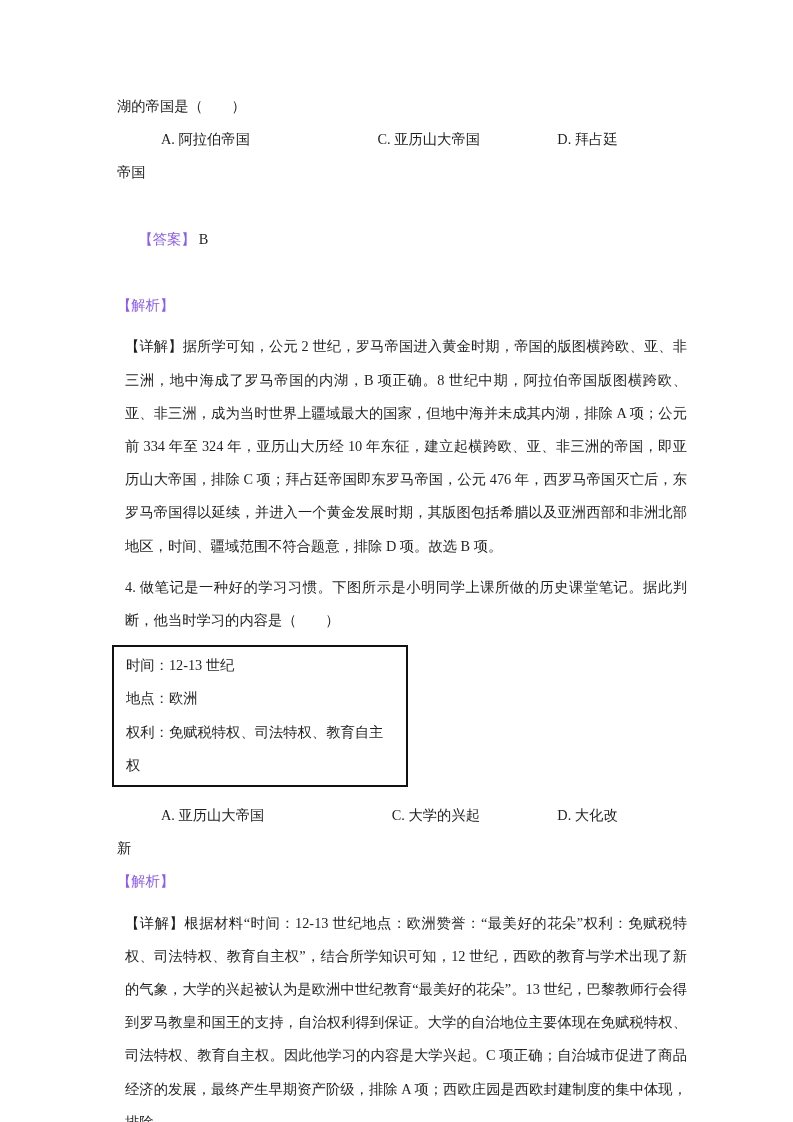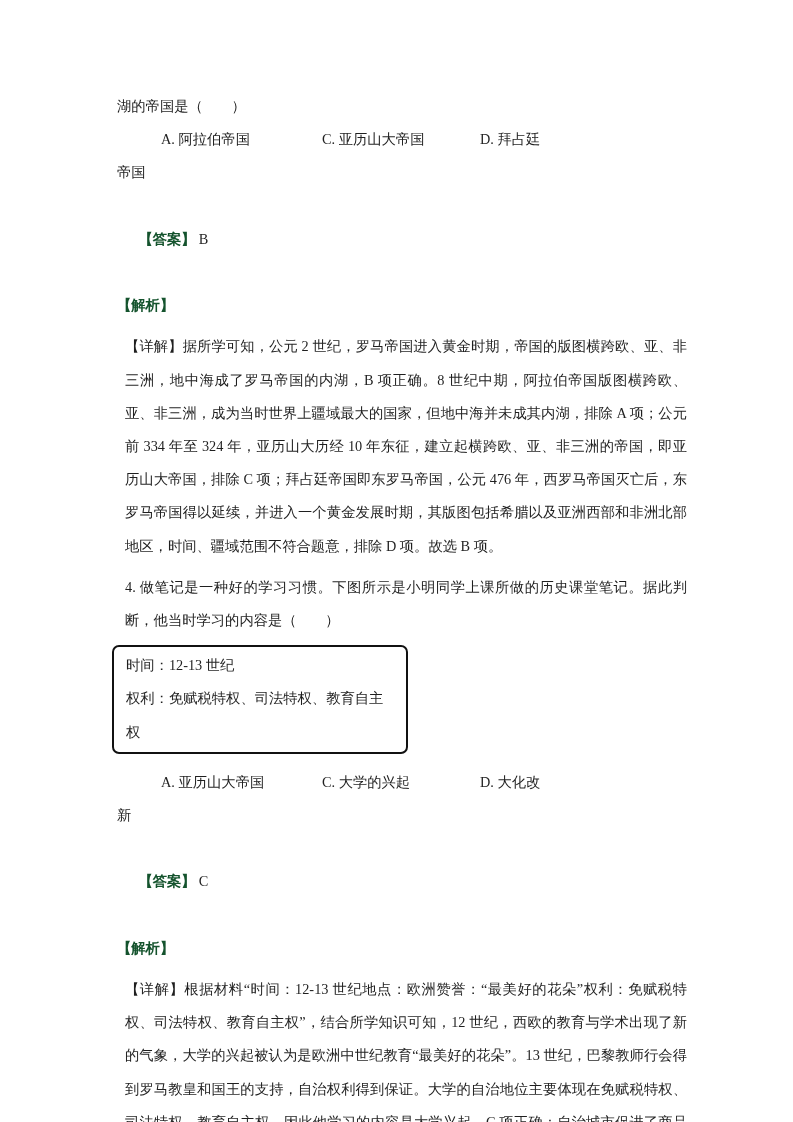--- a/index.html
+++ b/index.html
@@ -1,37 +1,37 @@
 <!DOCTYPE html>
 <html><head>
 <meta charset="utf-8">
 <style>
-  * { box-sizing: border-box; border-radius: 7px; }
+  * { box-sizing: border-box; }
   html, body { margin: 0; padding: 0; }
   body {
     width: 793px; height: 1122px;
     background: #ffffff;
     font-family: "Liberation Serif", "DejaVu Serif", serif;
   }
   .page {
     width: 793px; height: 1122px;
     padding: 90px 98px 0 117px;
     overflow: hidden;
     color: #1f1f1f;
     font-size: 14.3px;
     line-height: 33.2px;
   }
   .line { white-space: pre-wrap; }
   .para { margin: 8px; text-align: justify; white-space: pre-wrap; }
   .opts { display: flex; }
   .opt-0 { width: 161px; margin-left: 44px; }
   .opt-1 { width: 167px; }
-  .opt-2 { width: 158px; }
-  .opt-3 { flex: 1; }
-  .accent { color: #14532d; font-weight: bold; }
+  .opt-2 { width: 158px; text-align: right; }
+  .opt-3 { flex: 1; text-align: center; }
+  .accent { color: #8b5cf6; }
   .answer-val { margin-left: 3px; }
   .note-box {
     width: 296px;
     margin: 2px 0 0 -5px;
     border: 2px solid #111111;
     padding: 2px 10px 3px 12px;
   }
   .q4-opts { margin-top: 12px; }
 </style>
 </head>
@@ -51,28 +51,26 @@
       <span class="accent">【答案】</span><span class="answer-val">B</span>
     </div>
     <div class="line accent">【解析】</div>
     <p class="para">【详解】据所学可知，公元 2 世纪，罗马帝国进入黄金时期，帝国的版图横跨欧、亚、非三洲，地中海成了罗马帝国的内湖，B 项正确。8 世纪中期，阿拉伯帝国版图横跨欧、亚、非三洲，成为当时世界上疆域最大的国家，但地中海并未成其内湖，排除 A 项；公元前 334 年至 324 年，亚历山大历经 10 年东征，建立起横跨欧、亚、非三洲的帝国，即亚历山大帝国，排除 C 项；拜占廷帝国即东罗马帝国，公元 476 年，西罗马帝国灭亡后，东罗马帝国得以延续，并进入一个黄金发展时期，其版图包括希腊以及亚洲西部和非洲北部地区，时间、疆域范围不符合题意，排除 D 项。故选 B 项。</p>
   </section>
 
   <section>
     <p class="para">4. 做笔记是一种好的学习习惯。下图所示是小明同学上课所做的历史课堂笔记。据此判断，他当时学习的内容是（　　）</p>
     <div class="note-box">
       <div class="line">时间：12-13 世纪</div>
+      <div class="line">地点：欧洲</div>
       <div class="line">权利：免赋税特权、司法特权、教育自主权</div>
     </div>
     <div class="opts q4-opts">
       <span class="opt-0">A. 亚历山大帝国</span>
       <span class="opt-2">C. 大学的兴起</span>
       <span class="opt-3">D. 大化改</span>
     </div>
     <div class="line">新</div>
-    <div class="line">
-      <span class="accent">【答案】</span><span class="answer-val">C</span>
-    </div>
     <div class="line accent">【解析】</div>
     <p class="para">【详解】根据材料“时间：12-13 世纪地点：欧洲赞誉：“最美好的花朵”权利：免赋税特权、司法特权、教育自主权”，结合所学知识可知，12 世纪，西欧的教育与学术出现了新的气象，大学的兴起被认为是欧洲中世纪教育“最美好的花朵”。13 世纪，巴黎教师行会得到罗马教皇和国王的支持，自治权利得到保证。大学的自治地位主要体现在免赋税特权、司法特权、教育自主权。因此他学习的内容是大学兴起。C 项正确；自治城市促进了商品经济的发展，最终产生早期资产阶级，排除 A 项；西欧庄园是西欧封建制度的集中体现，排除</p>
   </section>
 
 </div>
 
 </body></html>

